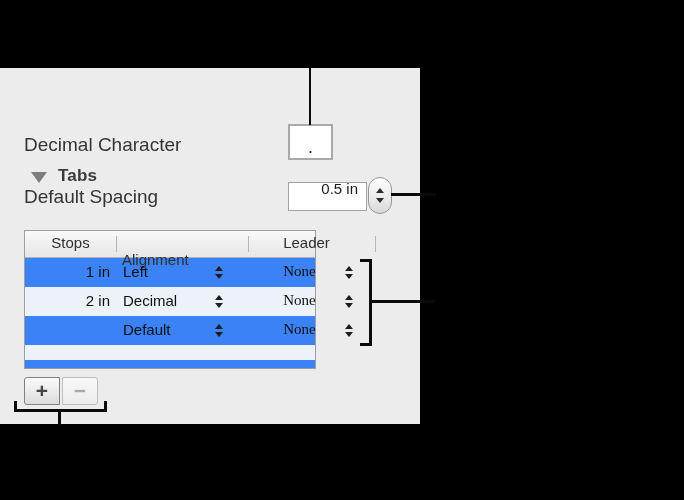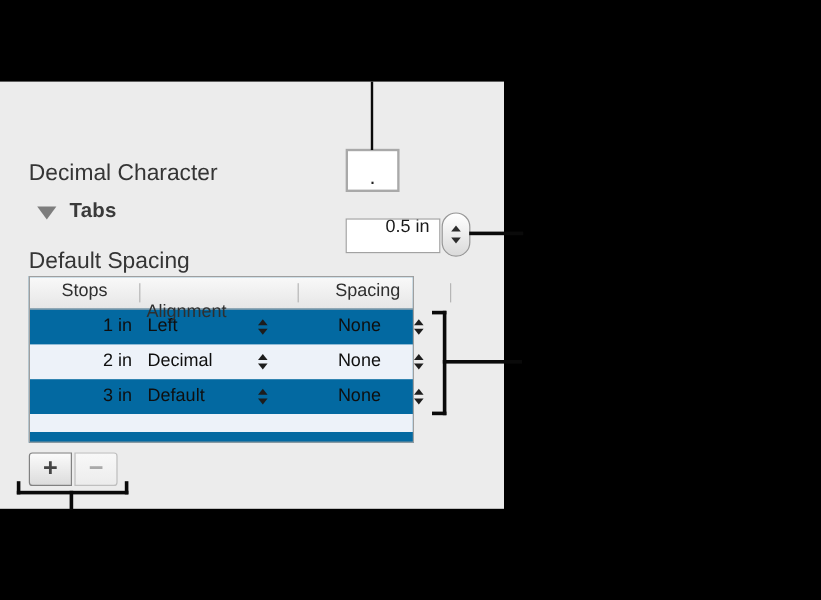--- a/index.html
+++ b/index.html
@@ -42,39 +42,39 @@
     box-sizing:border-box; border:1px solid #979797; border-radius:12px;
     background:linear-gradient(#ffffff,#dadada);
     display:flex; flex-direction:column; align-items:center; justify-content:center; gap:5px;
     cursor:pointer;
   }
   .tri-up   { width:0; height:0; border-left:4px solid transparent; border-right:4px solid transparent; border-bottom:5px solid #2c2c2c; }
   .tri-down { width:0; height:0; border-left:4px solid transparent; border-right:4px solid transparent; border-top:5px solid #2c2c2c; }
 
   
   .stops-table {
-    position:absolute; left:24px; top:162px; width:321px; height:139px;
-    box-sizing:border-box; border:1px solid #9f9f9f; background:#0369a1;
+    position:absolute; left:24px; top:162px; width:292px; height:139px;
+    box-sizing:border-box; border:1px solid #9f9f9f; background:#3b82f6;
   }
   .t-header {
     position:relative; height:26px;
     background:linear-gradient(#f9f9f9,#e6e6e6);
     border-bottom:1px solid #b2b2b2; font-size:15px; color:#2f2f2f;
   }
   .t-header .h-stops   { position:absolute; left:0;  width:91px;  top:3px; text-align:center; }
   .t-header .h-align   { position:absolute; left:97px; top:3px;margin-top:17px; }
   .t-header .h-leader  { position:absolute; left:223px; width:117px; top:3px; text-align:center; }
   .h-div { position:absolute; top:5px; width:1px; height:16px; background:#b6b6b6; }
   .h-div.d1 { left:91px; } .h-div.d2 { left:223px; } .h-div.d3 { left:350px; }
 
   .t-row { position:relative; height:29px; font-size:15px; color:#0f0f0f; }
   .t-row.alt { background:#edf2f9; }
   .c-stops  { position:absolute; left:0; width:85px; top:5px; text-align:right; }
   .c-align  { position:absolute; left:98px; top:5px; }
-  .c-leader { position:absolute; left:223px; width:103px; top:5px; text-align:center; }
+  .c-leader { position:absolute; left:223px; width:103px; top:5px; text-align:center;font-family:Liberation Serif, serif; }
   .row-stepper {
     position:absolute; top:4px; width:12px; height:21px;
     display:flex; flex-direction:column; align-items:center; justify-content:center; gap:3px;
     cursor:pointer;
   }
   .row-stepper.pos-align  { left:188px; }
   .row-stepper.pos-leader { left:318px; }
   .row-stepper .tri-up   { border-left-width:4px; border-right-width:4px; border-bottom:5px solid #1d1d1d; }
   .row-stepper .tri-down { border-left-width:4px; border-right-width:4px; border-top:5px solid #1d1d1d; }
   .t-empty-alt { height:15px; background:#edf2f9; }
@@ -105,32 +105,32 @@
   <div class="panel">
 
     <div class="section-header">
       <div class="disclosure"></div>
       <div class="section-title">Tabs</div>
     </div>
 
     <div class="field-label" style="top:66px;">Decimal Character</div>
     <input class="decimal-input" style="top: 56px;" value=".">
 
-    <div class="field-label" style="top:118px;margin-top:21px;">Default Spacing</div>
+    <div class="field-label" style="top:118px;">Default Spacing</div>
     <input class="spacing-input" style="top: 114px;" value="0.5 in">
     <div class="spacing-stepper" style="top:109px;">
       <div class="tri-up"></div>
       <div class="tri-down"></div>
     </div>
 
     <div class="stops-table">
       <div class="t-header">
         <div class="h-stops">Stops</div>
         <div class="h-align">Alignment</div>
-        <div class="h-leader">Spacing</div>
+        <div class="h-leader">Leader</div>
         <div class="h-div d1"></div>
         <div class="h-div d2"></div>
         <div class="h-div d3"></div>
       </div>
 
       <div class="t-row">
         <div class="c-stops">1 in</div>
         <div class="c-align">Left</div>
         <div class="row-stepper pos-align">
           <div class="tri-up"></div>
@@ -151,21 +151,20 @@
           <div class="tri-down"></div>
         </div>
         <div class="c-leader">None</div>
         <div class="row-stepper pos-leader">
           <div class="tri-up"></div>
           <div class="tri-down"></div>
         </div>
       </div>
 
       <div class="t-row">
-        <div class="c-stops">3 in</div>
         <div class="c-align">Default</div>
         <div class="row-stepper pos-align">
           <div class="tri-up"></div>
           <div class="tri-down"></div>
         </div>
         <div class="c-leader">None</div>
         <div class="row-stepper pos-leader">
           <div class="tri-up"></div>
           <div class="tri-down"></div>
         </div>

